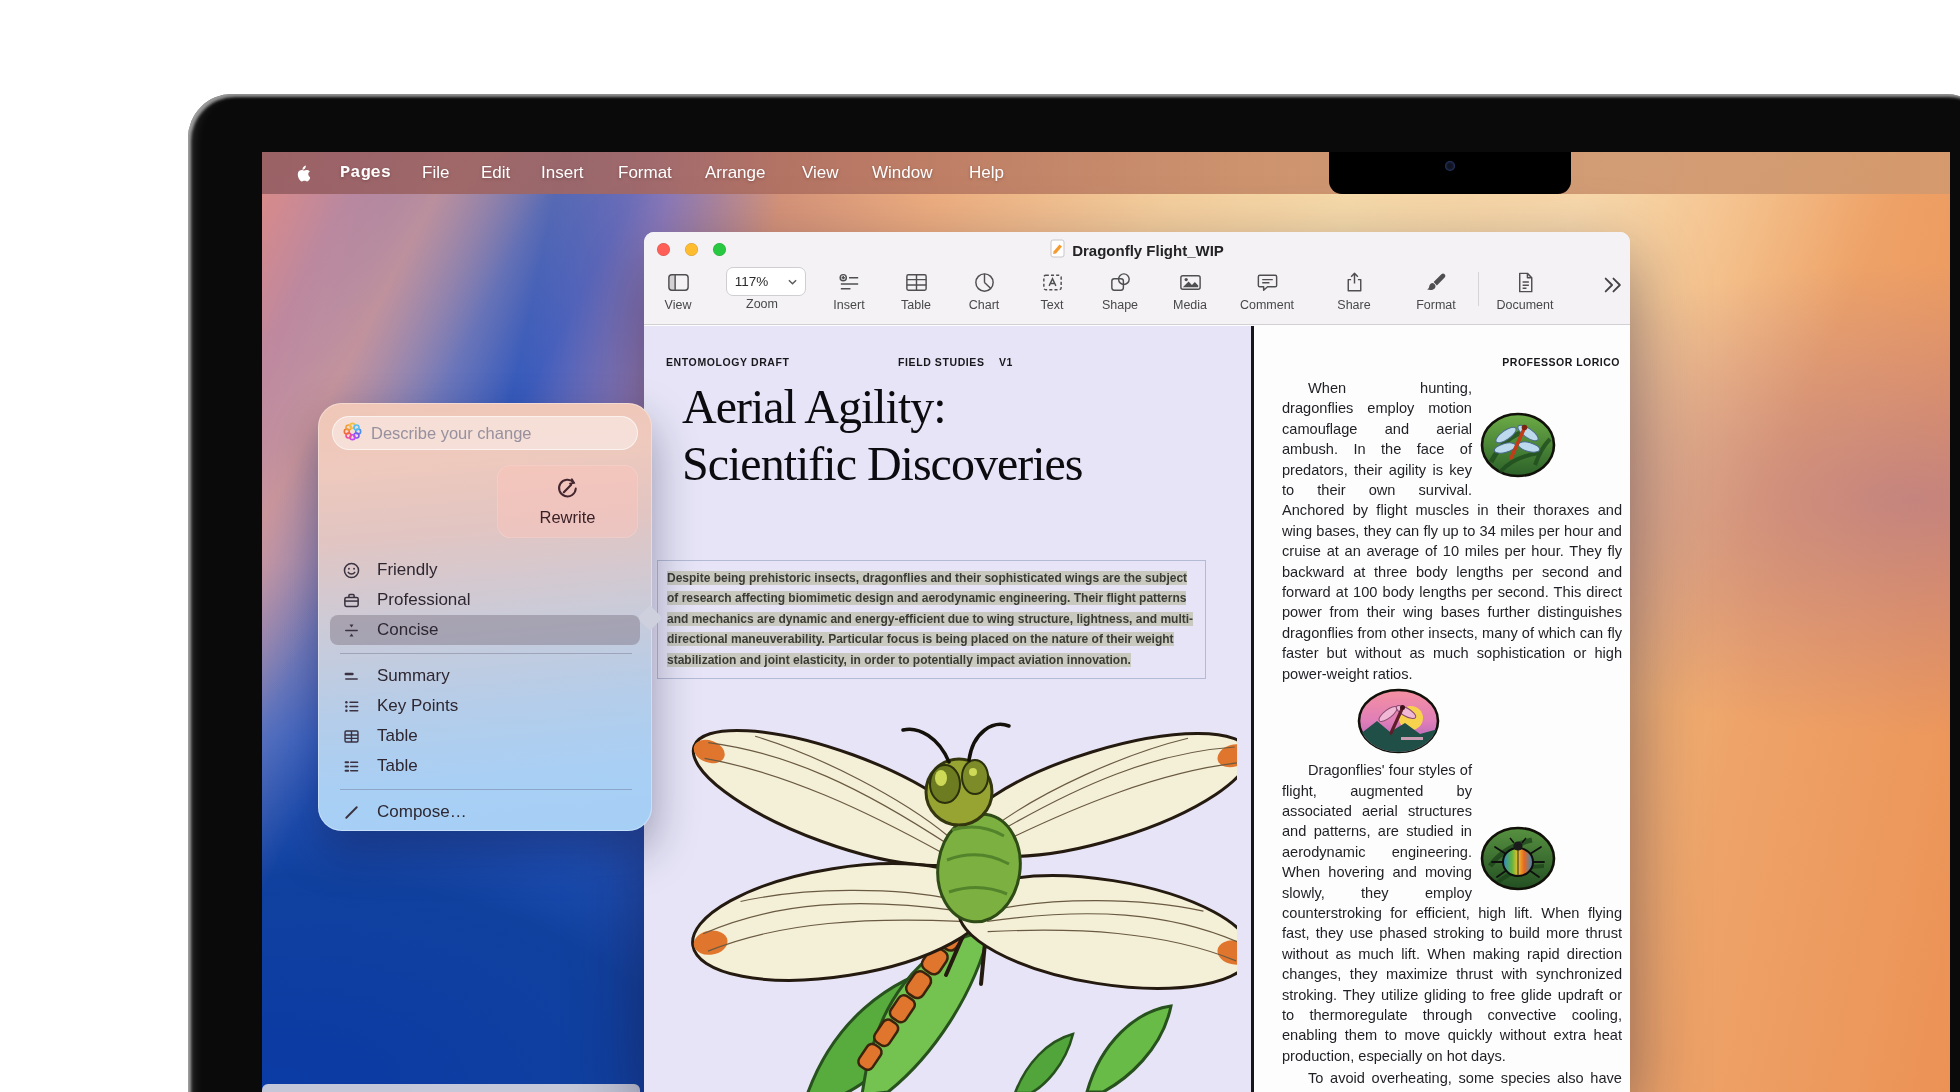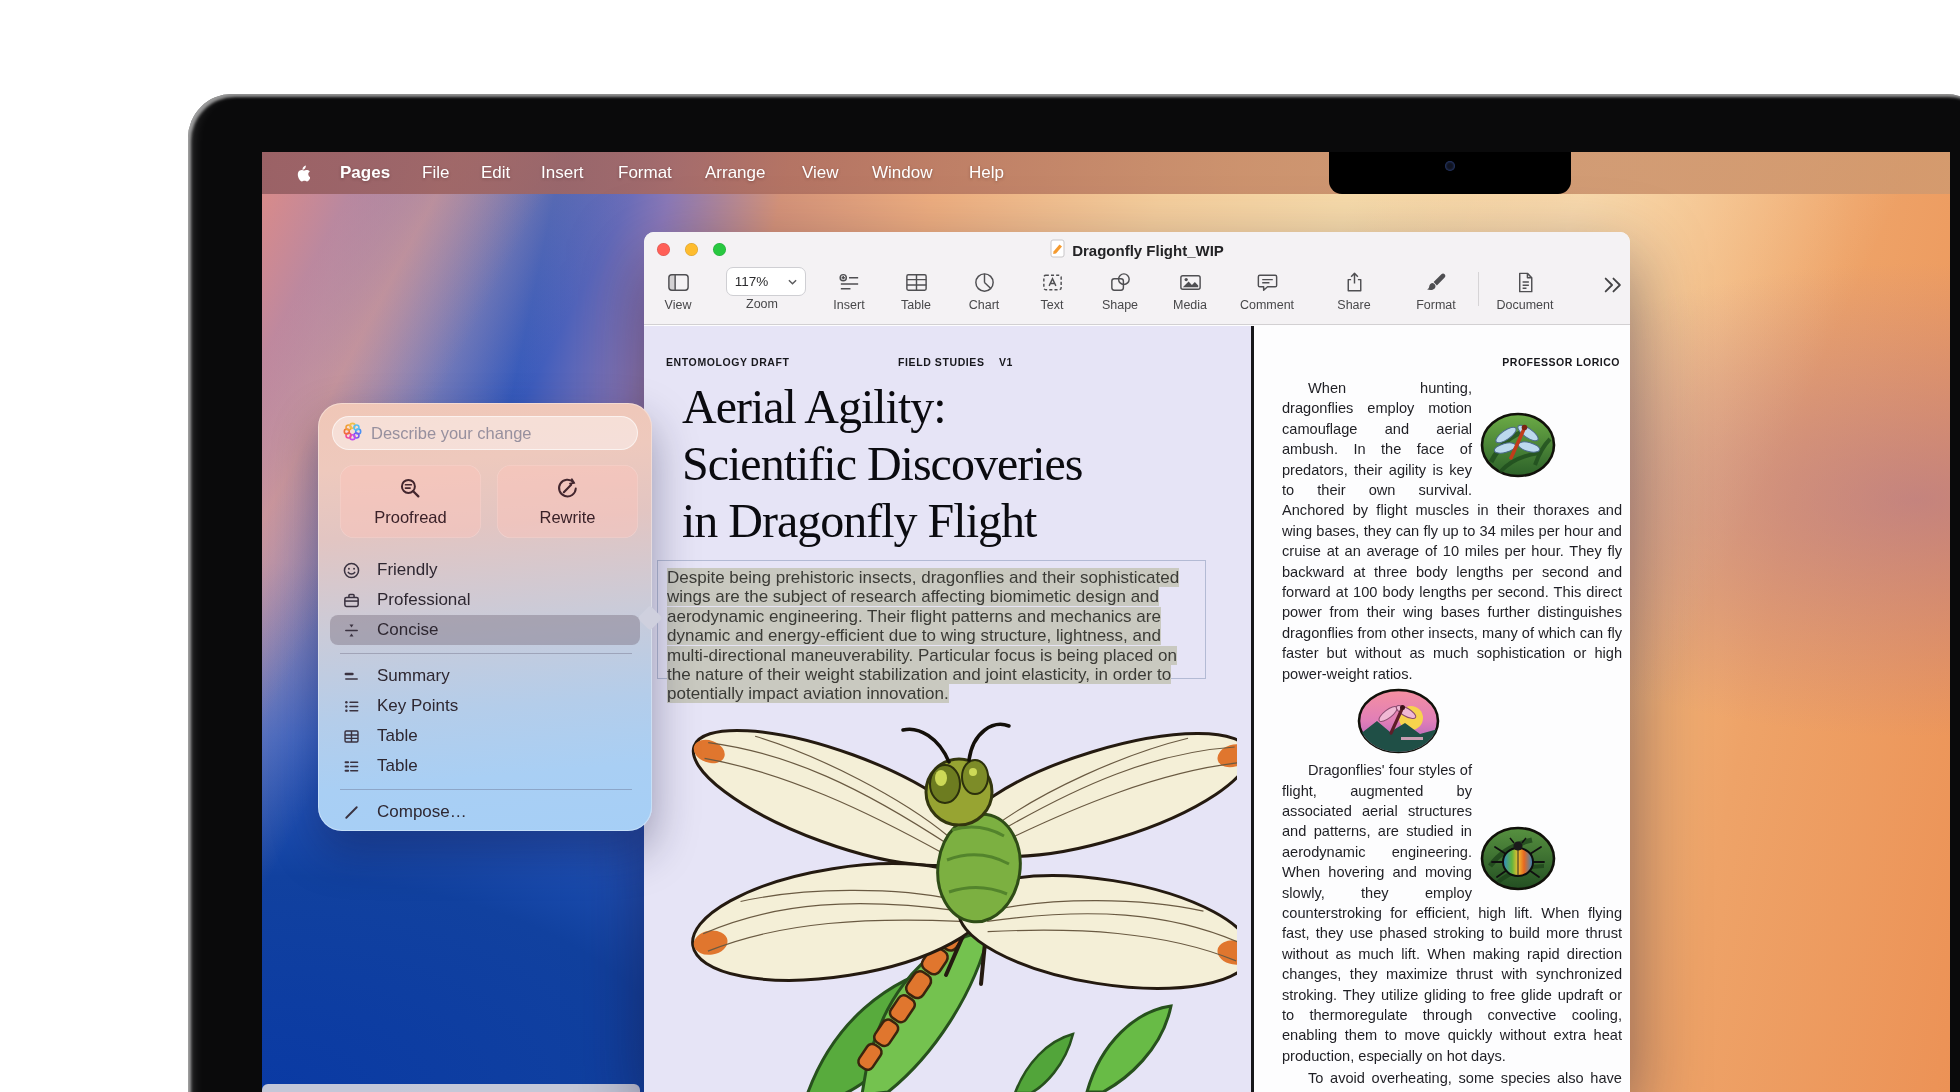--- a/index.html
+++ b/index.html
@@ -21,21 +21,21 @@
       linear-gradient(102deg, #9c85c6 0%, #8083cc 5%, #5570cd 10%, #2f57bd 16%, #8b79b8 22%,
         #d6947a 28%, #eeae80 36%, #f6cf9d 48%, #f8dcab 58%, #f3c288 72%, #eea368 85%, #ec9256 100%);
   }
 
   
   .menubar{position:absolute;left:0;top:0;width:100%;height:42px;
     background:linear-gradient(90deg, rgba(146,92,97,.88) 0%, rgba(172,108,96,.86) 28%,
        rgba(196,134,100,.84) 58%, rgba(208,154,112,.84) 100%);}
   .mb-item{position:absolute;top:0;height:42px;line-height:42px;color:#fff;font-size:17px;
     text-shadow:0 1px 3px rgba(60,30,30,.35);cursor:default;}
-  .mb-bold{font-weight:bold;}
+  .mb-bold{font-weight:bold;font-family:Liberation Mono, monospace;}
   .apple{position:absolute;top:12px;}
   .notch{position:absolute;left:1067px;top:0;width:242px;height:42px;background:#000;
     border-radius:0 0 13px 13px;}
   .camera{position:absolute;left:116px;top:9px;width:10px;height:10px;border-radius:50%;
     background:#10131f;box-shadow:inset 0 0 2px 1px #273a6e;}
   .dockbar{position:absolute;left:0;bottom:0;width:378px;height:8px;background:rgba(212,212,220,.92);
     border-radius:6px 6px 0 0;}
 
   
   .window{position:absolute;left:644px;top:232px;width:986px;height:860px;background:#fdfdfe;
@@ -59,21 +59,21 @@
   
   .leftpage{position:absolute;left:0;top:94px;width:607px;height:766px;background:#e6e4f6;overflow:hidden;}
   .coldiv{position:absolute;left:607px;top:94px;width:3px;height:766px;background:#17171b;}
   .rightpage{position:absolute;left:610px;top:94px;width:376px;height:766px;background:#fdfdfe;overflow:hidden;margin-left:12px;}
 
   .eyebrow{position:absolute;top:30px;font-size:10.5px;font-weight:bold;letter-spacing:.6px;color:#17171c;}
   .doctitle{position:absolute;left:18px;top:52px;font-family:"Liberation Serif",serif;
     font-size:48px;line-height:57px;letter-spacing:-1px;color:#0b0b10;margin-left:20px;}
   .parabox{position:absolute;left:13px;top:234px;width:549px;height:119px;
     border:1.5px solid #b3bad4;padding:7px 9px;}
-  .parabox .hl{font-size:17px;font-weight:normal;line-height:19.4px;color:#3b3b36;
+  .parabox .hl{font-size:12px;font-weight:bold;line-height:19.4px;color:#3b3b36;
     background:#c9c9c0;-webkit-box-decoration-break:clone;box-decoration-break:clone;}
   .mainillo{position:absolute;left:13px;top:354px;width:580px;height:412px;}
 
   .byline{position:absolute;top:30px;right:22px;font-size:10.5px;font-weight:bold;
     letter-spacing:.5px;color:#17171c;}
   .rbody{position:absolute;left:16px;top:52px;width:340px;font-size:14.6px;line-height:20.4px;
     color:#1f1f24;text-align:justify;}
   .rbody p{margin:0 0 2px 0;text-indent:26px;}
   .fl{position:relative;}
   .fl svg{position:absolute;top:0;}
@@ -290,21 +290,20 @@
     </div>
 
     <div class="leftpage">
       <span class="eyebrow" style="left:22px">ENTOMOLOGY DRAFT</span>
       <span class="eyebrow" style="left:254px">FIELD STUDIES</span>
       <span class="eyebrow" style="left:355px">V1</span>
 
       <div class="doctitle">
         <div>Aerial Agility:</div>
         <div>Scientific Discoveries</div>
-        <div>in Dragonfly Flight</div>
       </div>
 
       <div class="parabox">
         <span class="hl">Despite being prehistoric insects, dragonflies and their sophisticated wings are the subject of research affecting biomimetic design and aerodynamic engineering. Their flight patterns and mechanics are dynamic and energy-efficient due to wing structure, lightness, and multi-directional maneuverability. Particular focus is being placed on the nature of their weight stabilization and joint elasticity, in order to potentially impact aviation innovation.</span>
       </div>
 
       <div class="mainillo">
         <svg width="580" height="412" viewBox="0 0 580 412">
 
           <path d="M150,415 C175,345 228,298 298,283 C272,344 226,396 185,415 Z" fill="#58ab3d" stroke="#27511d" stroke-width="3"></path>
@@ -487,30 +486,20 @@
           <circle cx="5.8" cy="14.2" r="2.6" stroke="#f04a9a"></circle>
           <circle cx="4" cy="10" r="2.6" stroke="#f0703a"></circle>
           <circle cx="5.8" cy="5.8" r="2.6" stroke="#f0a03a"></circle>
           <circle cx="10" cy="4" r="2.6" stroke="#f0c04a"></circle>
           <circle cx="14.2" cy="5.8" r="2.6" stroke="#58c0f0"></circle>
         </svg>
       </span>
       <input type="text" placeholder="Describe your change" style="">
     </div>
 
-    <div class="wt-btn" style="left:22px">
-      <span>
-        <svg width="23" height="23" viewBox="0 0 22 22" fill="none" stroke="#43262e" stroke-width="1.9" stroke-linecap="round">
-          <circle cx="9" cy="9" r="6.2"></circle>
-            <path d="M13.6,13.6 L18.5,18.5" stroke-width="2.2"></path>
-          <path d="M6.2,7.4 H11.8 M6.2,10.6 H10.6" stroke-width="1.6"></path>
-        </svg>
-      </span>
-      <span class="lbl">Proofread</span>
-    </div>
 
     <div class="wt-btn" style="left:179px">
       <span>
         <svg width="23" height="23" viewBox="0 0 22 22" fill="none" stroke="#43262e" stroke-width="1.9" stroke-linecap="round">
           <path d="M16.8,5.2 A8 8 0 1 0 18.9,11"></path>
           <path d="M15.2,2.2 L17.2,5.6 L13.4,6.3" stroke-width="1.7"></path>
           <path d="M7.5,14.5 L14.5,7.5" stroke-width="2.1"></path>
         </svg>
       </span>
       <span class="lbl">Rewrite</span>

